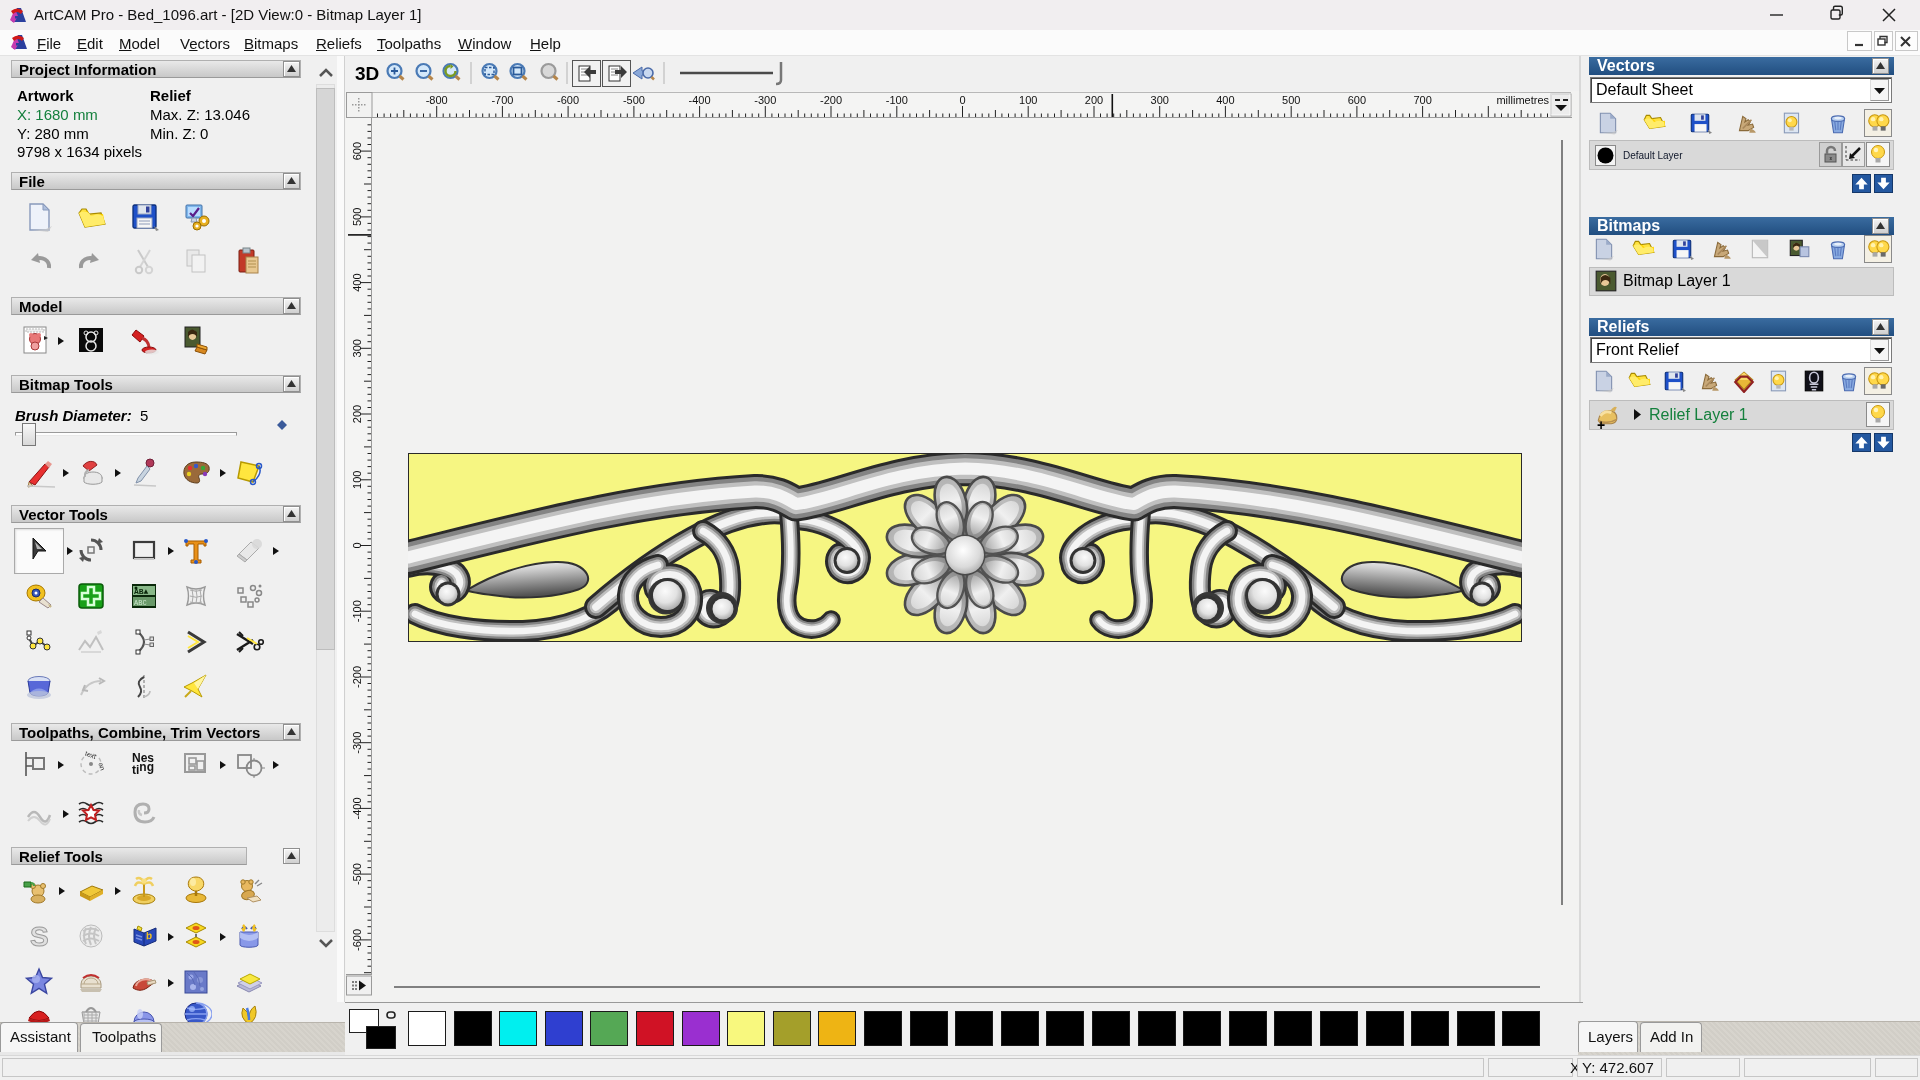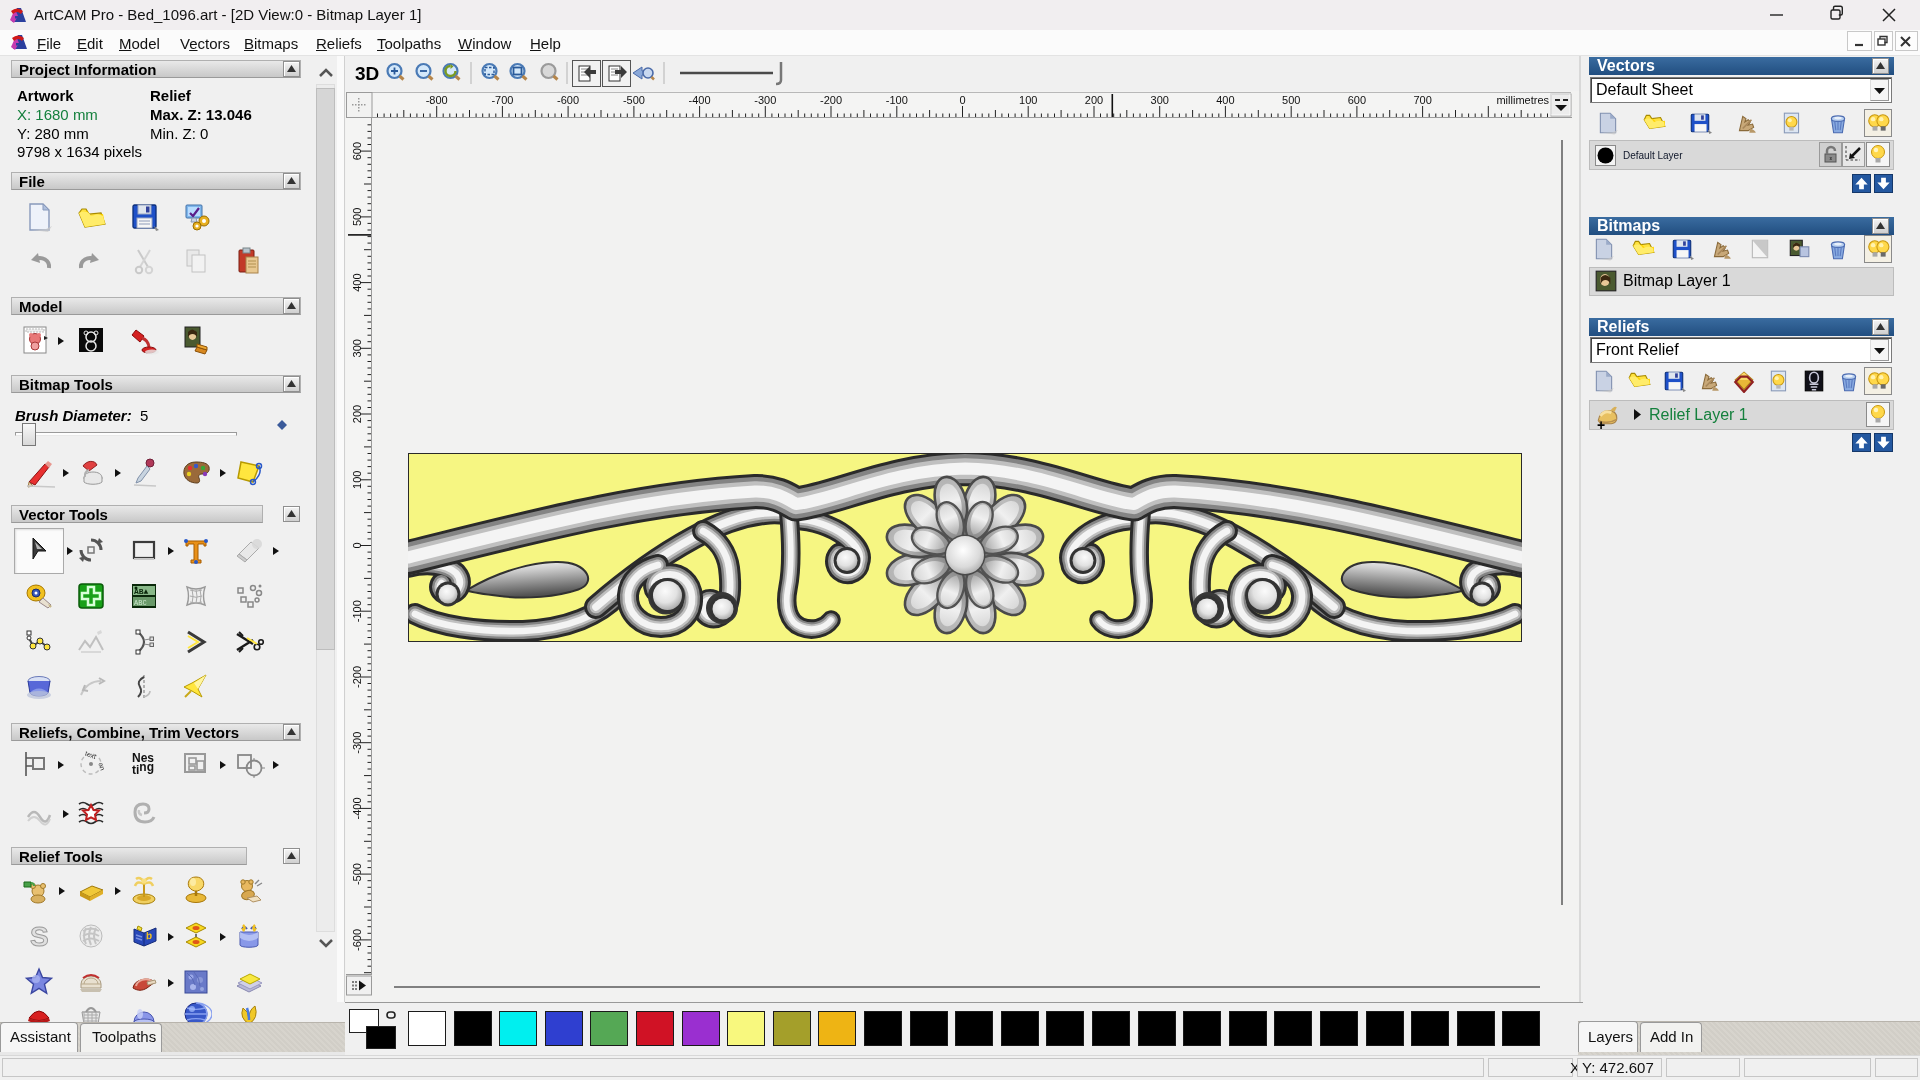--- a/index.html
+++ b/index.html
@@ -69,21 +69,21 @@
   </svg>
 <div style="position:absolute;left:337px;top:56px;width:8px;height:946px;background:#fafafa;border-right:1px solid #d0d0d0;"></div>
 <div class="hdr" style="left:11px;top:60px;width:290px;height:18px;"><span>Project Information</span></div>
 <div class="colbtn" style="left:283px;top:61px;"></div>
 <svg style="position:absolute;left:283px;top:61px" width="17" height="16" viewBox="0 0 17 16">
     <path d="M8.5 4 L13 11 H4 Z" fill="#333"></path>
   </svg>
 <div style="position:absolute;left:17px;top:86px;font-size:15px;font-weight:700;color:#000;line-height:19px;white-space:nowrap;">Artwork</div>
 <div style="position:absolute;left:150px;top:86px;font-size:15px;font-weight:700;color:#000;line-height:19px;white-space:nowrap;">Relief</div>
 <div style="position:absolute;left:17px;top:105px;font-size:15px;font-weight:400;color:#15803d;line-height:19px;white-space:nowrap;">X: 1680 mm</div>
-<div style="position:absolute;left:150px;top:105px;font-size:15px;font-weight:700;color:#000;line-height:19px;white-space:nowrap;">Max. Z: 13.046</div>
+<div style="position:absolute;left:150px;top:105px;font-size:15px;font-weight:400;color:#000;line-height:19px;white-space:nowrap;">Max. Z: 13.046</div>
 <div style="position:absolute;left:17px;top:124px;font-size:15px;font-weight:400;color:#000;line-height:19px;white-space:nowrap;">Y: 280 mm</div>
 <div style="position:absolute;left:150px;top:124px;font-size:15px;font-weight:400;color:#000;line-height:19px;white-space:nowrap;">Min. Z: 0</div>
 <div style="position:absolute;left:17px;top:142px;font-size:15px;font-weight:400;color:#000;line-height:19px;white-space:nowrap;">9798 x 1634 pixels</div>
 <div class="hdr" style="left:11px;top:171.5px;width:290px;height:18px;"><span>File</span></div>
 <div class="colbtn" style="left:283px;top:172.5px;"></div>
 <svg style="position:absolute;left:283px;top:172.5px" width="17" height="16" viewBox="0 0 17 16">
     <path d="M8.5 4 L13 11 H4 Z" fill="#333"></path>
   </svg>
 <svg style="position:absolute;left:23px;top:201px" width="32" height="32" viewBox="0 0 32 32">
     <path d="M7 3 h13 l6 6 v20 H7 Z" fill="#eef2fa" stroke="#8899bb" stroke-width="1.4"></path>
@@ -221,21 +221,21 @@
   </svg>
 <svg style="position:absolute;left:219px;top:468px" width="8" height="10" viewBox="0 0 8 10">
     <path d="M1 1 L7 5 L1 9 Z" fill="#111"></path>
   </svg>
 <svg style="position:absolute;left:233px;top:456px" width="32" height="32" viewBox="0 0 32 32">
     <path d="M8 6 L26 10 20 26 5 22 Z" fill="#ffe63e" stroke="#b89a00" stroke-width="1.5"></path>
     <circle cx="26" cy="10" r="2.5" fill="none" stroke="#2858c8" stroke-width="1.5"></circle>
     <circle cx="20" cy="26" r="2.5" fill="none" stroke="#2858c8" stroke-width="1.5"></circle>
     <path d="M26 10 q4 8 -6 16" fill="none" stroke="#2858c8" stroke-width="1.5"></path>
   </svg>
-<div class="hdr" style="left:11px;top:505px;width:252px;height:18px;"><span>Vector Tools</span></div>
+<div class="hdr" style="left:11px;top:505px;width:290px;height:18px;"><span>Vector Tools</span></div>
 <div class="colbtn" style="left:283px;top:506px;"></div>
 <svg style="position:absolute;left:283px;top:506px" width="17" height="16" viewBox="0 0 17 16">
     <path d="M8.5 4 L13 11 H4 Z" fill="#333"></path>
   </svg>
 <div style="position:absolute;left:14px;top:528px;width:50px;height:46px;background:#fbfbfb;border:1px solid #aaa;box-shadow:inset 1px 1px 2px #ddd;"></div>
 <svg style="position:absolute;left:22px;top:534px" width="32" height="32" viewBox="0 0 32 32">
     <path d="M11 4 L24 17 l-8 0 -5 8 Z" fill="#3a3a3a" stroke="#111"></path>
     <path d="M13 8 L20 15 l-5 0 Z" fill="#b8b8b8"></path>
   </svg>
 <svg style="position:absolute;left:66px;top:546px" width="8" height="10" viewBox="0 0 8 10">
@@ -347,21 +347,21 @@
 <svg style="position:absolute;left:128px;top:671px" width="32" height="32" viewBox="0 0 32 32">
     <path d="M16 4 v24" stroke="#888" stroke-width="1.2" stroke-dasharray="3 2"></path>
     <path d="M16 6 q-8 4 -4 10 q3 5 -2 10" fill="none" stroke="#444" stroke-width="2"></path>
     <path d="M16 26 q6 -2 6 -6" fill="none" stroke="#bbb" stroke-width="1.6"></path>
   </svg>
 <svg style="position:absolute;left:180px;top:671px" width="32" height="32" viewBox="0 0 32 32">
     <path d="M4 16 l8 -4 14 -8 -8 14 4 8 -10 -6 Z" fill="#ffe63e" stroke="#b89a00"></path>
     <path d="M14 12 l12 -8 -8 14" fill="#fff5a0"></path>
     <path d="M5 26 l6 -6" stroke="#c8a818" stroke-width="2"></path>
   </svg>
-<div class="hdr" style="left:11px;top:722.5px;width:290px;height:18px;"><span>Reliefs, Combine, Trim Vectors</span></div>
+<div class="hdr" style="left:11px;top:722.5px;width:290px;height:18px;"><span>Toolpaths, Combine, Trim Vectors</span></div>
 <div class="colbtn" style="left:283px;top:723.5px;"></div>
 <svg style="position:absolute;left:283px;top:723.5px" width="17" height="16" viewBox="0 0 17 16">
     <path d="M8.5 4 L13 11 H4 Z" fill="#333"></path>
   </svg>
 <svg style="position:absolute;left:19px;top:748px" width="32" height="32" viewBox="0 0 32 32">
     <path d="M7 4 v24" stroke="#555" stroke-width="1.6"></path>
     <path d="M7 10 h6 m0 8 h-6" stroke="#555" stroke-width="1.4"></path>
     <rect x="14" y="10" width="11" height="11" fill="none" stroke="#777" stroke-width="2"></rect>
   </svg>
 <svg style="position:absolute;left:57px;top:760px" width="8" height="10" viewBox="0 0 8 10">

